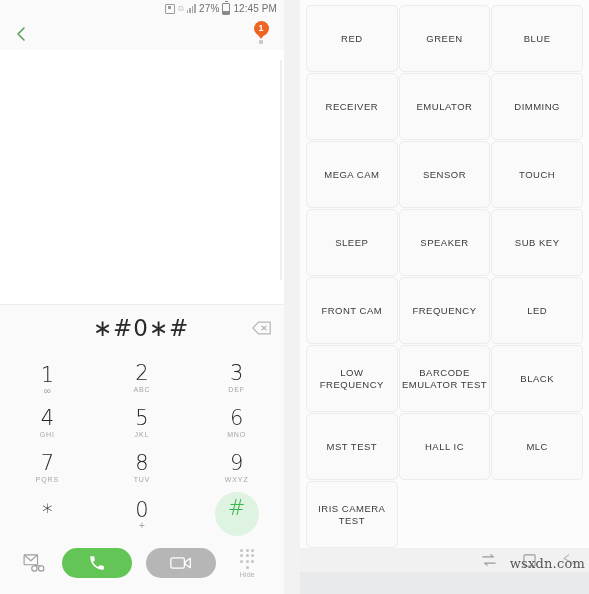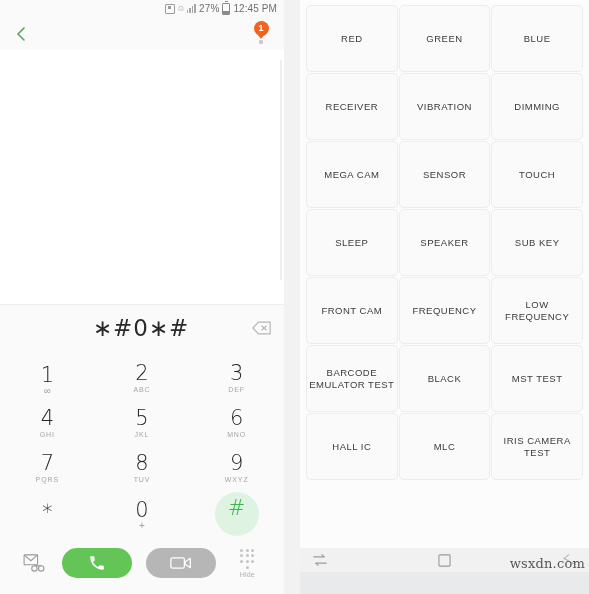--- a/index.html
+++ b/index.html
@@ -310,21 +310,21 @@
     padding: 2px;
     line-height: 12px;
   }
   .test-cell.empty { background: transparent; border: none; cursor: default;}
 
   .nav-bar {
     height: 33px;
     background: #f1f1f1;
     display: flex;
     align-items: center;
-    justify-content: space-between;
+    justify-content: flex-end;
     position: relative;
   }
   .nav-btn { width:40px;height:24px;display:flex;align-items:center;justify-content:center;cursor:pointer;}
   .watermark {
     position: absolute;
     right: 4px;
     bottom: 1px;
     font-size: 13px;
     color: #565656;
     font-family: "DejaVu Serif", serif;
@@ -472,30 +472,31 @@
   </div>
 
   <div class="panel-gap"></div>
 
   <div class="service-panel">
     <div class="grid-wrap">
       <div class="test-cell">RED</div>
       <div class="test-cell">GREEN</div>
       <div class="test-cell">BLUE</div>
       <div class="test-cell">RECEIVER</div>
-      <div class="test-cell">VIBRATION</div>
+      <div class="test-cell">EMULATOR</div>
       <div class="test-cell">DIMMING</div>
       <div class="test-cell">MEGA CAM</div>
       <div class="test-cell">SENSOR</div>
       <div class="test-cell">TOUCH</div>
       <div class="test-cell">SLEEP</div>
       <div class="test-cell">SPEAKER</div>
       <div class="test-cell">SUB KEY</div>
       <div class="test-cell">FRONT CAM</div>
       <div class="test-cell">FREQUENCY</div>
+      <div class="test-cell">LED</div>
       <div class="test-cell">LOW FREQUENCY</div>
       <div class="test-cell">BARCODE EMULATOR TEST</div>
       <div class="test-cell">BLACK</div>
       <div class="test-cell">MST TEST</div>
       <div class="test-cell">HALL IC</div>
       <div class="test-cell">MLC</div>
       <div class="test-cell">IRIS CAMERA TEST</div>
       <div class="test-cell empty"></div>
       <div class="test-cell empty"></div>
     </div>

